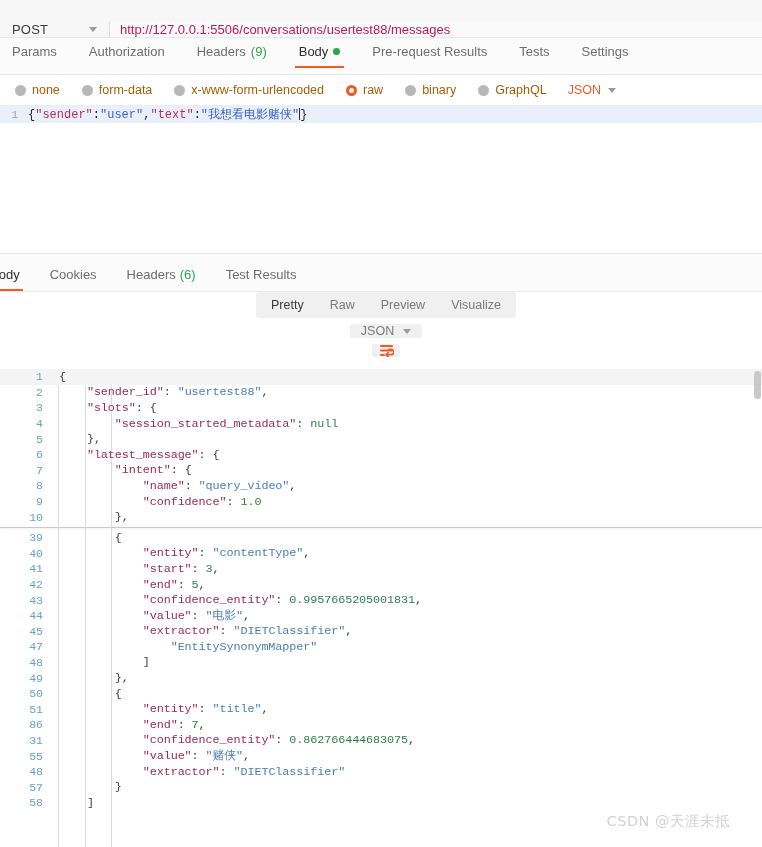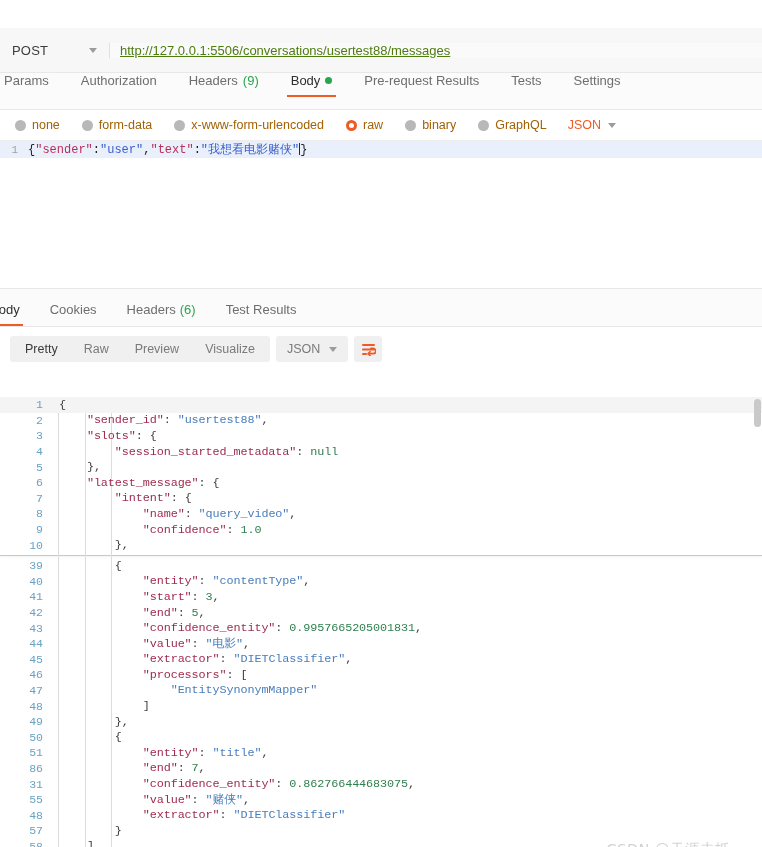--- a/index.html
+++ b/index.html
@@ -15,26 +15,25 @@
 
   #app {
     width: 762px;
     height: 847px;
     position: relative;
     background: #ffffff;
   }
 
   
   .url-bar {
-    height: 45px;
-    display: flex;
-    align-items: center;
+    height: 38px;
+    display: flex;
+    align-items: flex-end;
     background: #f7f7f7;
     border-bottom: 1px solid #e8e8e8;
-    margin-top: 28px;
   }
   .method-box {
     width: 110px;
     display: flex;
     align-items: center;
     padding: 0 12px;
     background: #f7f7f7;
     border-right: 1px solid #e0e0e0;
     cursor: pointer;
     position: relative;
@@ -58,32 +57,31 @@
     background: #fafafa;
     padding: 0 10px;
   }
   .url-input {
     width: 100%;
     border: none;
     outline: none;
     background: transparent;
     font-family: "Liberation Sans", sans-serif;
     font-size: 13px;
-    color: #4d7c0f;
-    text-decoration: underline;
+    color: #be185d;
   }
 
   
   .req-tabs {
     height: 37px;
     display: flex;
-    align-items: flex-start;
+    align-items: center;
     background: #fbfbfb;
     border-bottom: 1px solid #e8e8e8;
-    padding-left: 0;
+    padding-left: 8px;
   }
   .req-tab {
     position: relative;
     padding: 0 16px 9px 16px;
     font-size: 13px;
     color: #6e6e6e;
     cursor: pointer;
     white-space: nowrap;
     display: flex;
     align-items: center;
@@ -220,20 +218,21 @@
   }
 
   
   .resp-toolbar {
     height: 44px;
     display: flex;
     align-items: center;
     background: #ffffff;
     padding-left: 10px;
     gap: 6px;
+    flex-direction: column;
   }
   .seg-group {
     display: flex;
     align-items: center;
     background: #f0f0f0;
     border-radius: 3px;
     height: 26px;
     padding: 0 2px;
   }
   .seg {
@@ -532,24 +531,20 @@
         </div>
         <div class="jline">
           <span class="jgut">44</span>
           <span class="jcode"><span>             </span><span class="j-key">"value"</span><span class="j-pun">: </span><span class="j-str">"电影"</span><span class="j-pun">,</span></span>
         </div>
         <div class="jline">
           <span class="jgut">45</span>
           <span class="jcode"><span>             </span><span class="j-key">"extractor"</span><span class="j-pun">: </span><span class="j-str">"DIETClassifier"</span><span class="j-pun">,</span></span>
         </div>
         <div class="jline">
-          <span class="jgut">46</span>
-          <span class="jcode"><span>             </span><span class="j-key">"processors"</span><span class="j-pun">: [</span></span>
-        </div>
-        <div class="jline">
           <span class="jgut">47</span>
           <span class="jcode"><span>                 </span><span class="j-str">"EntitySynonymMapper"</span></span>
         </div>
         <div class="jline">
           <span class="jgut">48</span>
           <span class="jcode"><span>             </span><span class="j-pun">]</span></span>
         </div>
         <div class="jline">
           <span class="jgut">49</span>
           <span class="jcode"><span>         </span><span class="j-pun">},</span></span>

